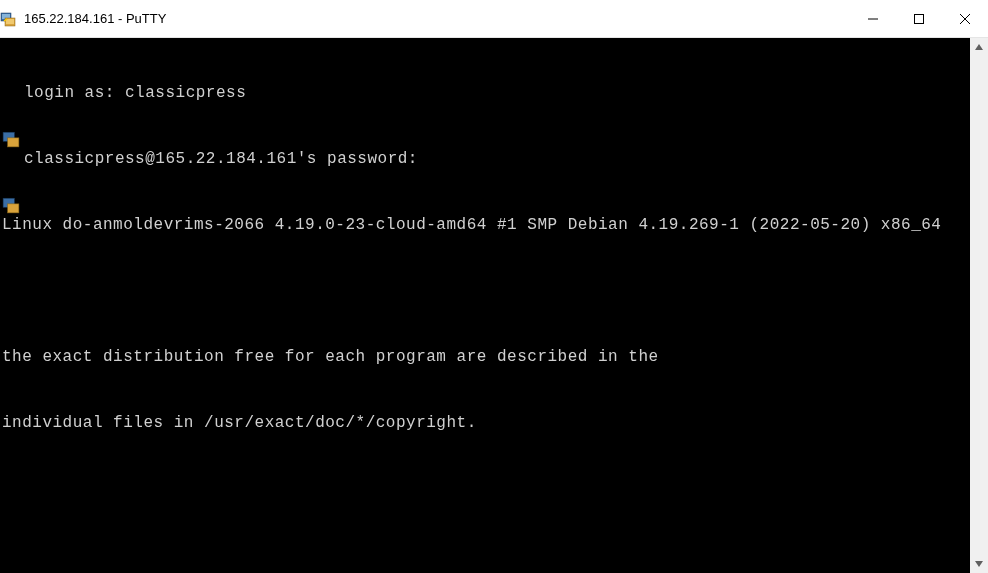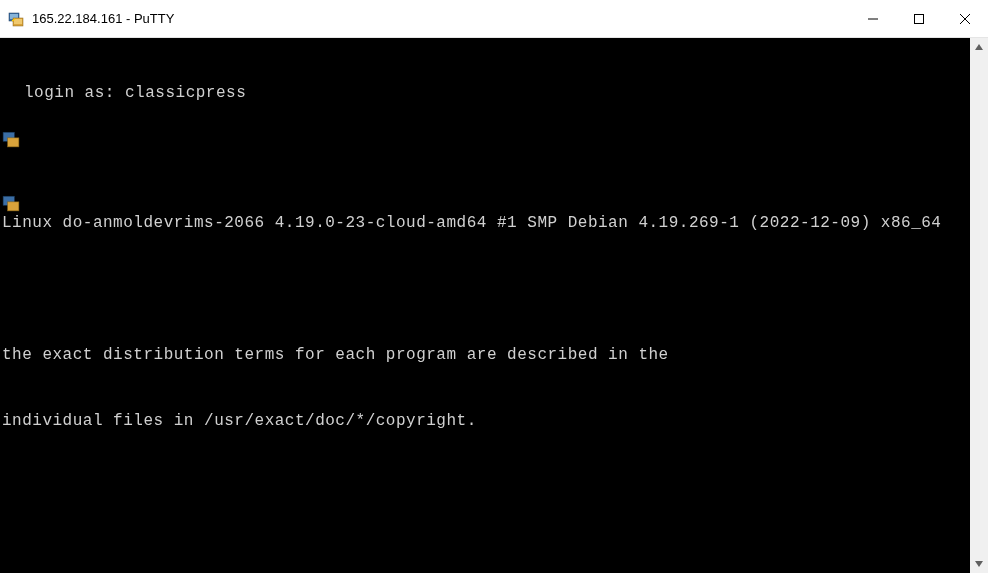--- a/index.html
+++ b/index.html
@@ -12,21 +12,20 @@
       background: #f0f0f0;
       width: 988px;
       height: 573px;
       overflow: hidden;
     }
     .titlebar {
       height: 38px;
       background: #ffffff;
       display: flex;
       align-items: center;
-      padding-left: 8px;
       border-bottom: 1px solid #e5e5e5;
     }
     .titlebar-icon {
       width: 16px;
       height: 16px;
       margin-right: 8px;
       flex-shrink: 0;
     }
     .titlebar-text {
       font-size: 13px;
@@ -148,24 +147,25 @@
       </span>
       <span>login as: classicpress</span>
     </div>
     <div class="terminal-line">
       <span class="line-icon">
         <svg viewBox="0 0 16 16">
           <rect x="1" y="2" width="10" height="8" fill="#3b6ea5" stroke="#1a3a5c" stroke-width="0.5"></rect>
           <rect x="5" y="7" width="10" height="8" fill="#d9a33b" stroke="#8a6518" stroke-width="0.5"></rect>
         </svg>
       </span>
+      <span>classicpress@165.22.184.161's password:</span>
     </div>
-    <div><span>Linux do-anmoldevrims-2066 4.19.0-23-cloud-amd64 #1 SMP Debian 4.19.269-1 (2022-12-09) x86_64</span></div>
+    <div><span>Linux do-anmoldevrims-2066 4.19.0-23-cloud-amd64 #1 SMP Debian 4.19.269-1 (2022-05-20) x86_64</span></div>
     <div><span></span>&nbsp;</div>
-    <div><span>the exact distribution terms for each program are described in the</span></div>
+    <div><span>the exact distribution free for each program are described in the</span></div>
     <div><span>individual files in /usr/exact/doc/*/copyright.</span></div>
     <div><span></span>&nbsp;</div>
     
     
     
   </div>
   <div class="scrollbar">
     <div class="scroll-arrow up">
       <svg width="8" height="6" viewBox="0 0 8 6">
           <path d="M4 0 L8 6 L0 6 Z" fill="#606060"></path>

